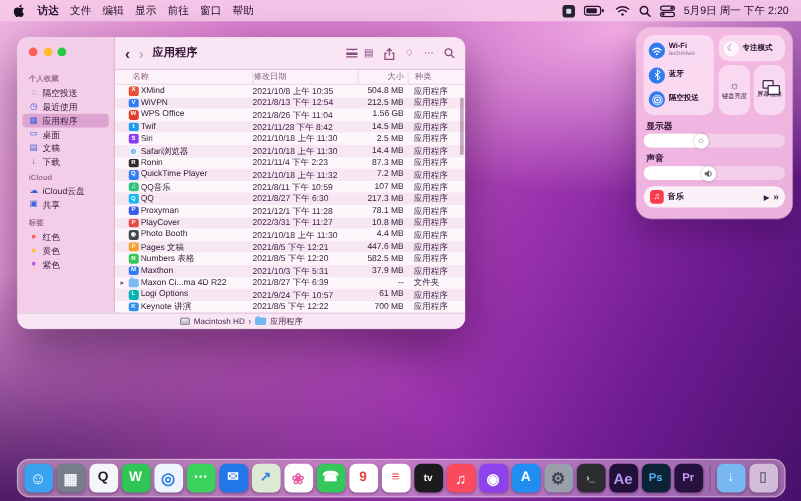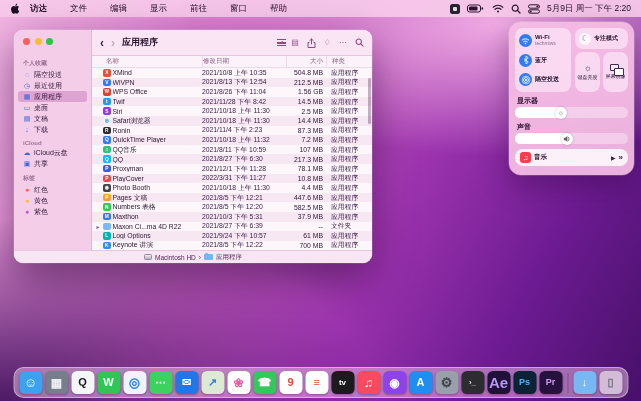--- a/index.html
+++ b/index.html
@@ -9,21 +9,21 @@
     background:
       radial-gradient(80% 55% at 78% 6%, rgba(255,192,236,.85), transparent 60%),
       radial-gradient(90% 70% at 0% 100%, rgba(52,8,82,.85), transparent 65%),
       linear-gradient(118deg,#f2b7e3 0%,#e18ad4 20%,#c45cc0 40%,#9c33ae 60%,#6d1b92 80%,#471069 100%);
   }
 
   
   .menubar { position:absolute; top:0; left:0; right:0; height:17px;
     background:rgba(247,202,234,.92); display:flex; align-items:center;
     padding:0 10px; gap:9px; font-size:8.5px; color:#23102a; }
-  .menus { display:flex; gap:23px; }
+  .menus { display:flex; gap:9px; }
   .menu-item.bold { font-weight:700; }
   .status { margin-left:auto; display:flex; align-items:center; gap:7px; }
   .mb-app { width:10px; height:10px; border-radius:2.5px; background:#262233;
     display:inline-flex; align-items:center; justify-content:center; }
   .mb-app i { width:4px; height:4px; border-radius:1px; background:rgba(255,255,255,.85); }
   .clock { font-size:8.5px; white-space:nowrap; }
   .st-ic { display:inline-flex; align-items:center; }
 
   
   .window { position:absolute; left:14px; top:30px; width:358px; height:233px;
@@ -622,21 +622,21 @@
       <div class="dock-icon" style="background: rgb(31, 142, 240);">
         <span style="color: rgb(255, 255, 255); font-size: 11px; line-height: 1;">A</span>
       </div>
       <div class="dock-icon" style="background: rgb(153, 160, 171);">
         <span style="color: rgb(63, 67, 75); font-size: 13px; line-height: 1;">⚙</span>
       </div>
       <div class="dock-icon" style="background: rgb(44, 44, 49);">
         <span style="color: rgb(224, 224, 224); font-size: 8px; line-height: 1;">›_</span>
       </div>
       <div class="dock-icon" style="background: rgb(32, 16, 58);">
-        <span style="color: rgb(180, 154, 240); font-size: 15px; line-height: 1;">Ae</span>
+        <span style="color: rgb(180, 154, 240); font-size: 12px; line-height: 1;">Ae</span>
       </div>
       <div class="dock-icon" style="background: rgb(12, 35, 54);">
         <span style="color: rgb(83, 178, 245); font-size: 9px; line-height: 1;">Ps</span>
       </div>
       <div class="dock-icon" style="background: rgb(39, 18, 63);">
         <span style="color: rgb(207, 159, 245); font-size: 9px; line-height: 1;">Pr</span>
       </div>
       <div class="dock-sep"></div>
       <div class="dock-icon" style="background: rgb(119, 184, 243);">
         <span style="color: rgb(255, 255, 255); font-size: 11px; line-height: 1;">↓</span>

